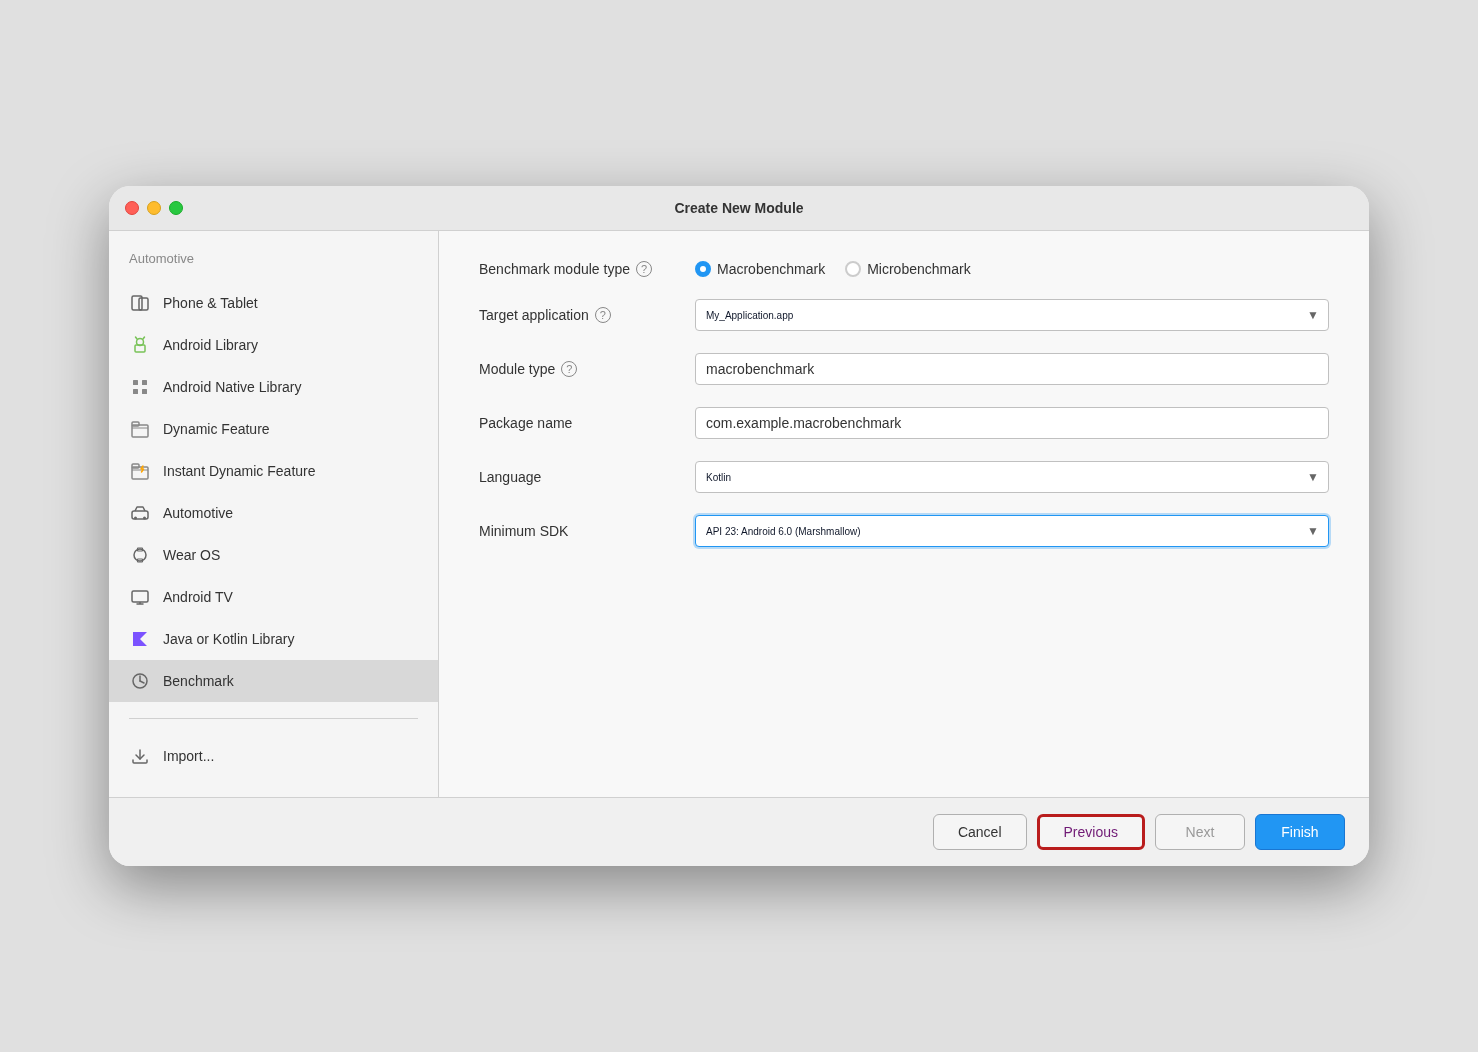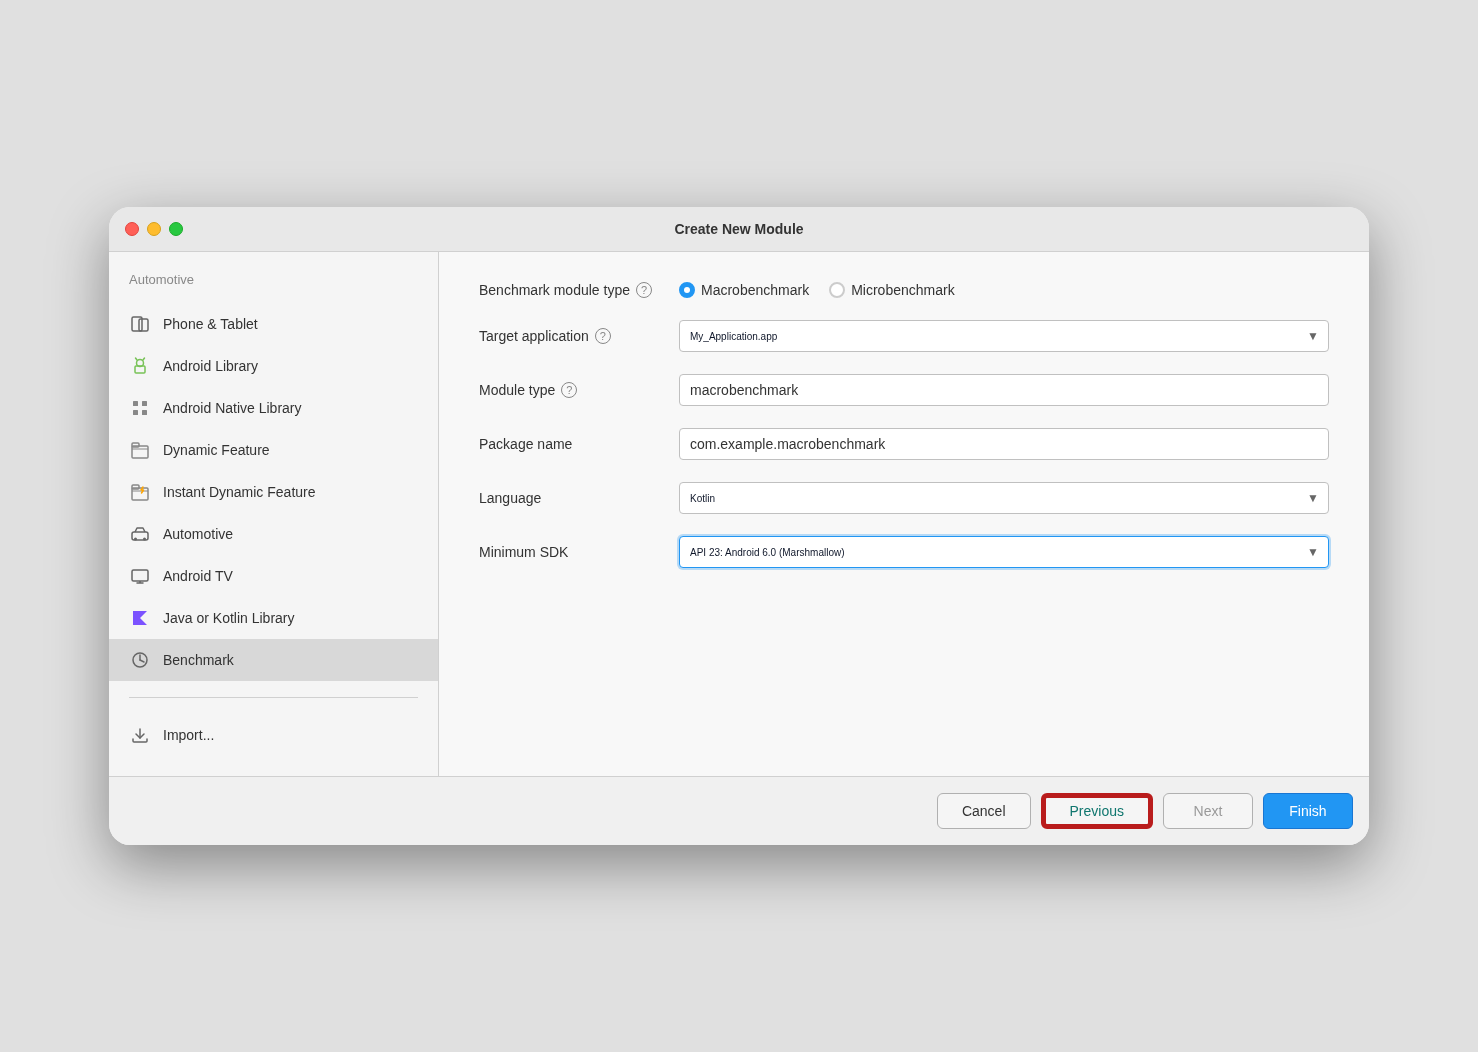--- a/index.html
+++ b/index.html
@@ -100,21 +100,21 @@
       flex: 1;
       padding: 30px 40px;
       background: #f8f8f8;
       display: flex;
       flex-direction: column;
       gap: 22px;
     }
     .form-row {
       display: flex;
       align-items: center;
-      gap: 0;
+      gap: 16px;
     }
     .form-label {
       width: 200px;
       font-size: 14px;
       color: #333;
       display: flex;
       align-items: center;
       gap: 6px;
       flex-shrink: 0;
     }
@@ -205,21 +205,21 @@
       position: absolute;
       right: 10px;
       pointer-events: none;
       color: #666;
       font-size: 12px;
     }
     .dialog-footer {
       display: flex;
       justify-content: flex-end;
       align-items: center;
-      padding: 16px 16px;
+      padding: 16px 24px;
       background: #f0f0f0;
       border-top: 1px solid #d0d0d0;
       gap: 10px;
     }
     .btn {
       height: 36px;
       padding: 0 24px;
       border-radius: 6px;
       font-size: 14px;
       cursor: pointer;
@@ -229,22 +229,22 @@
       justify-content: center;
     }
     .btn-cancel {
       background: #f5f5f5;
       border: 1px solid #b0b0b0;
       color: #333;
       min-width: 90px;
     }
     .btn-prev {
       background: #f5f5f5;
-      border: 5px solid #b91c1c;
-      color: #0f766e;
+      border: 3px solid #b91c1c;
+      color: #701a75;
       min-width: 100px;
       cursor: default;
     }
     .btn-next {
       background: #f5f5f5;
       border: 1px solid #b0b0b0;
       color: #999;
       min-width: 90px;
       cursor: default;
     }
@@ -336,20 +336,30 @@
           <svg width="20" height="20" viewBox="0 0 20 20" fill="none">
             <rect x="2" y="8" width="16" height="8" rx="2" stroke="#666" stroke-width="1.5" fill="none"></rect>
             <path d="M5 8L7 4h6l2 4" stroke="#666" stroke-width="1.5" stroke-linejoin="round"></path>
             <circle cx="5.5" cy="15" r="1.5" fill="#666"></circle>
             <circle cx="14.5" cy="15" r="1.5" fill="#666"></circle>
           </svg>
         </div>
         <span>Automotive</span>
       </div>
 
+      <div class="sidebar-item">
+        <div class="sidebar-item-icon">
+          <svg width="20" height="20" viewBox="0 0 20 20" fill="none">
+            <circle cx="10" cy="10" r="6" stroke="#666" stroke-width="1.5" fill="none"></circle>
+            <rect x="7.5" y="3" width="5" height="3" rx="0.5" stroke="#666" stroke-width="1.2" fill="none"></rect>
+            <rect x="7.5" y="14" width="5" height="3" rx="0.5" stroke="#666" stroke-width="1.2" fill="none"></rect>
+          </svg>
+        </div>
+        <span>Wear OS</span>
+      </div>
 
       <div class="sidebar-item">
         <div class="sidebar-item-icon">
           <svg width="20" height="20" viewBox="0 0 20 20" fill="none">
             <rect x="2" y="4" width="16" height="11" rx="1.5" stroke="#666" stroke-width="1.5" fill="none"></rect>
             <line x1="7" y1="17" x2="13" y2="17" stroke="#666" stroke-width="1.5" stroke-linecap="round"></line>
             <line x1="10" y1="15" x2="10" y2="17" stroke="#666" stroke-width="1.5"></line>
           </svg>
         </div>
         <span>Android TV</span>

